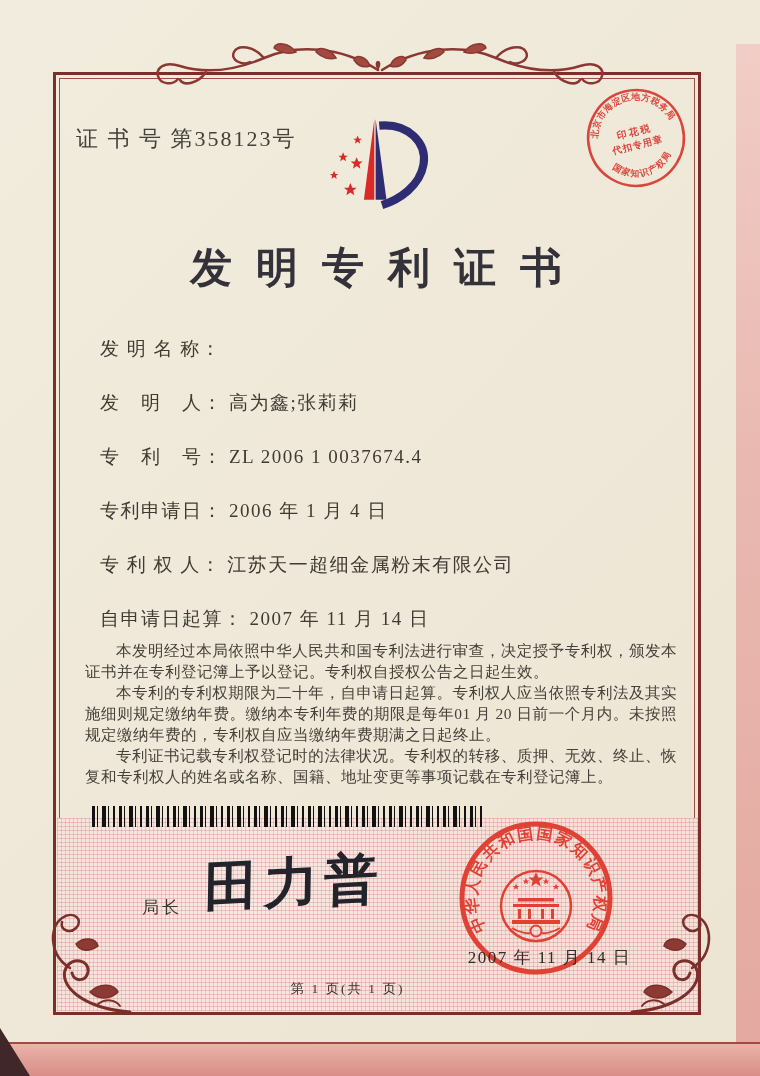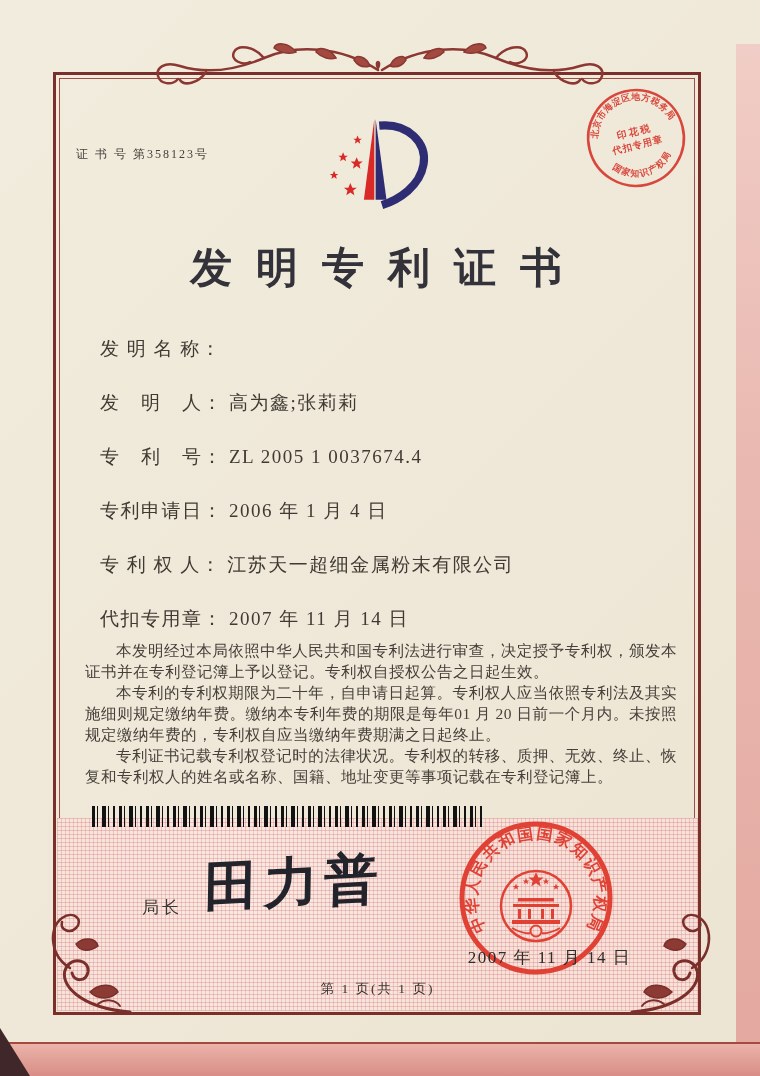--- a/index.html
+++ b/index.html
@@ -17,21 +17,21 @@
     background:linear-gradient(180deg,#a34a41 0,#a34a41 2px,#ecb3ab 2px,#e09f96 55%,#d98e86 100%);}
   .corner-dark{position:absolute; left:0; bottom:0; width:0; height:0;
     border-style:solid; border-width:48px 0 0 30px; border-color:transparent transparent transparent #40282a;}
   
   .frame{position:absolute; left:53px; top:72px; width:648px; height:943px;
     box-sizing:border-box; border:3px solid #7b2f2b;}
   .frame::after{content:""; position:absolute; inset:3px; border:1px solid #9c5048; pointer-events:none;}
   
   .top-ornament{position:absolute; left:144px; top:38px; width:472px; height:54px;}
   
-  .cert-no{position:absolute; left:76px; top:146px; font-size:12px; letter-spacing:2px; color:#44403a;}
+  .cert-no{position:absolute; left:76px; top:124px; font-size:22px; letter-spacing:2px; color:#44403a;}
   
   .logo{position:absolute; left:316px; top:112px; width:122px; height:104px;}
   
   .tax-stamp{position:absolute; left:584px; top:86px; width:104px; height:104px; transform:rotate(-14deg); opacity:.92;}
   
   .title{position:absolute; left:0; right:0; top:240px; margin:0; text-align:center;
     font-size:42px; font-weight:bold; color:#33323a; letter-spacing:24px; padding-left:16px;}
   
   .fields{position:absolute; left:100px; top:336px; width:560px;}
   .field-row{display:flex; align-items:baseline; margin-bottom:32px; font-size:19px;
@@ -59,21 +59,21 @@
       #121212 21px 23px, rgba(0,0,0,0) 23px 27px);}
   
   .director-label{position:absolute; left:142px; top:896px; font-size:17px; letter-spacing:3px; color:#3c3833;}
   .signature{position:absolute; left:204px; top:856px; font-size:54px; font-weight:bold;
     color:#23232b; letter-spacing:6px; transform:rotate(-3deg) skewX(-4deg); line-height:1;}
   
   .main-seal{position:absolute; left:452px; top:814px; width:168px; height:168px; opacity:.95;}
   .issue-date{position:absolute; left:462px; top:946px; width:175px; text-align:center;
     font-size:17px; letter-spacing:1.5px; color:#2f2b28;}
   
-  .page-footer{position:absolute; left:57px; top:980px; width:641px; text-align:center;
+  .page-footer{position:absolute; left:57px; top:980px; width:581px; text-align:center;
     font-size:13.5px; letter-spacing:2px; color:#3c352f;}
   
   .flourish{position:absolute; width:96px; height:106px;}
   .flourish.left{left:40px; top:910px;}
   .flourish.right{left:626px; top:910px; transform:scaleX(-1);}
   
   svg text{font-family:"Liberation Serif","DejaVu Serif",serif; font-weight:bold;}
 </style>
 </head>
 <body>
@@ -140,32 +140,32 @@
   <div class="fields">
     <div class="field-row">
       <span class="field-label">发 明 名 称：</span>
     </div>
     <div class="field-row">
       <span class="field-label">发　明　人：</span>
       <span class="field-value">高为鑫;张莉莉</span>
     </div>
     <div class="field-row">
       <span class="field-label">专　利　号：</span>
-      <span class="field-value">ZL 2005 1 0037674.4</span>
+      <span class="field-value">ZL 2006 1 0037674.4</span>
     </div>
     <div class="field-row">
       <span class="field-label">专利申请日：</span>
       <span class="field-value">2006 年 1 月 4 日</span>
     </div>
     <div class="field-row">
       <span class="field-label">专 利 权 人：</span>
       <span class="field-value">江苏天一超细金属粉末有限公司</span>
     </div>
     <div class="field-row">
-      <span class="field-label">代扣专用章：</span>
+      <span class="field-label">自申请日起算：</span>
       <span class="field-value">2007 年 11 月 14 日</span>
     </div>
   </div>
 
   <div class="body-text">
     <p>本发明经过本局依照中华人民共和国专利法进行审查，决定授予专利权，颁发本证书并在专利登记簿上予以登记。专利权自授权公告之日起生效。</p>
     <p>本专利的专利权期限为二十年，自申请日起算。专利权人应当依照专利法及其实施细则规定缴纳年费。缴纳本专利年费的期限是每年01 月 20 日前一个月内。未按照规定缴纳年费的，专利权自应当缴纳年费期满之日起终止。</p>
     <p>专利证书记载专利权登记时的法律状况。专利权的转移、质押、无效、终止、恢复和专利权人的姓名或名称、国籍、地址变更等事项记载在专利登记簿上。</p>
   </div>
 

